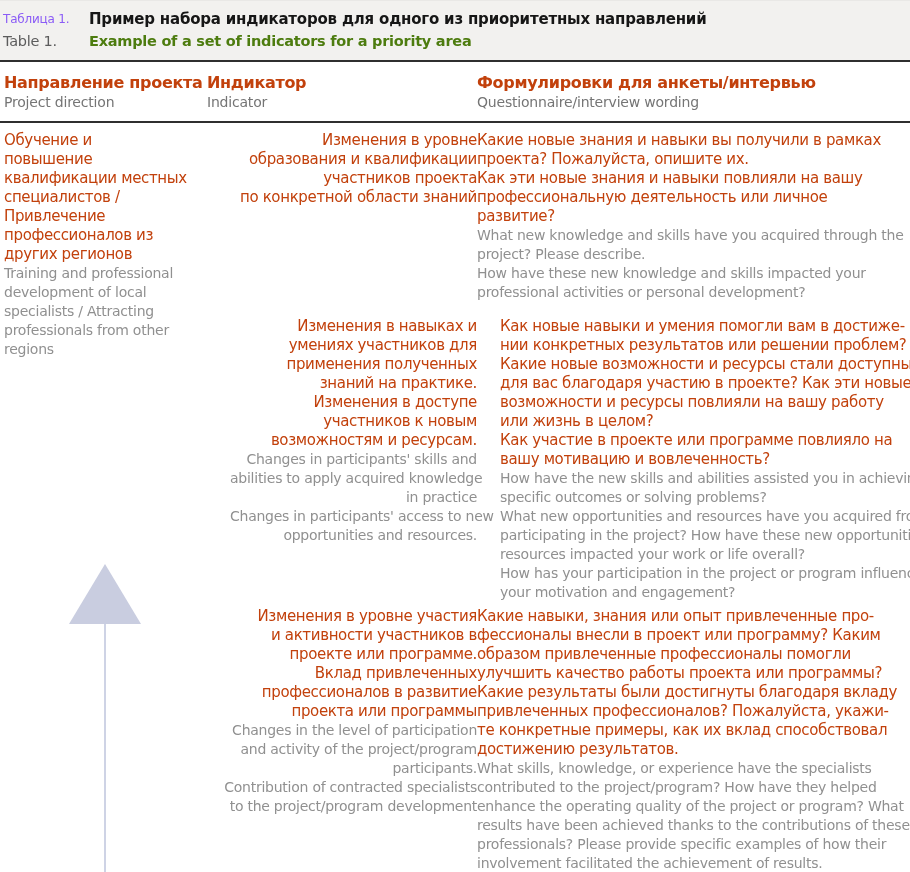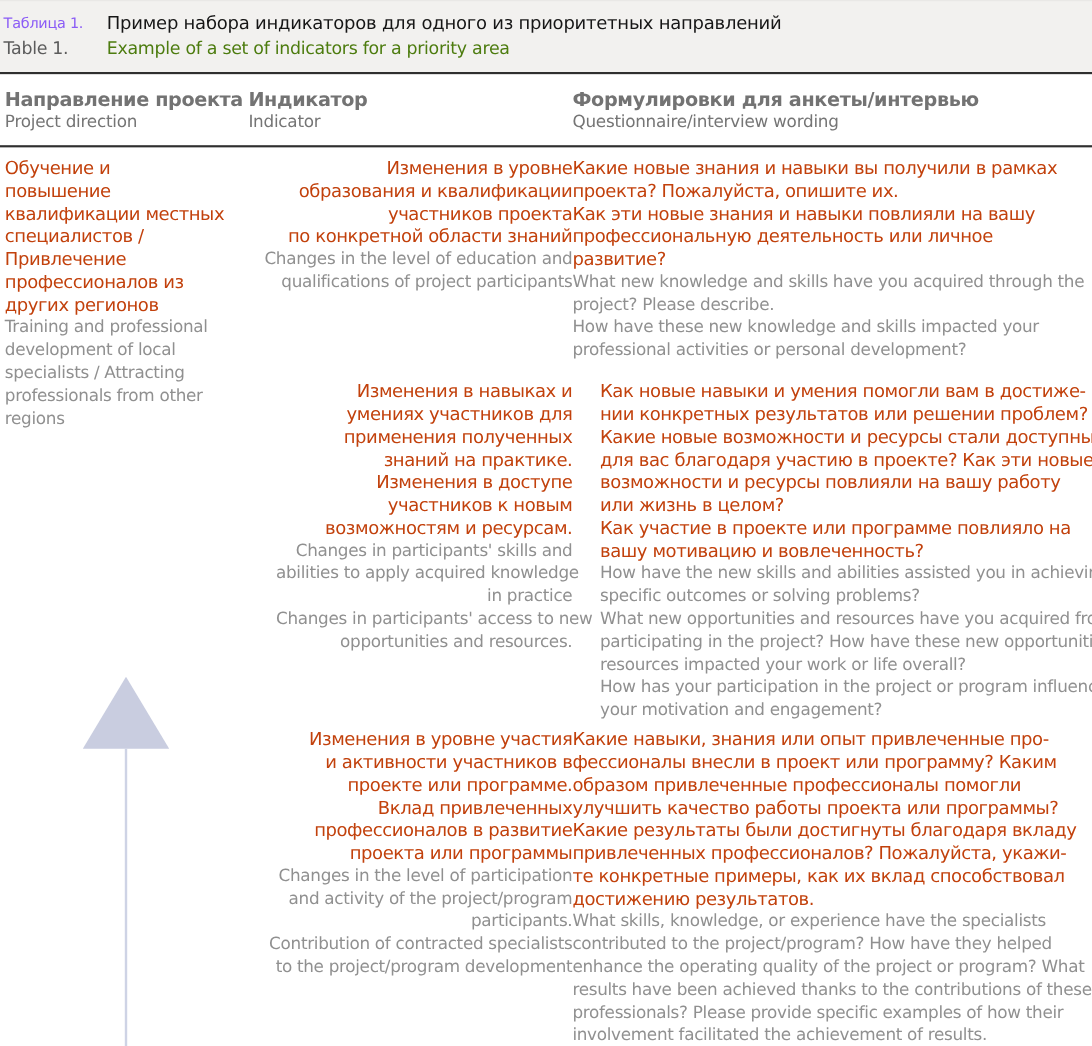--- a/index.html
+++ b/index.html
@@ -10,29 +10,29 @@
   }
   
   .caption{
     background:#f2f1ef;
     display:grid;grid-template-columns:86px 1fr;
     padding:8px 6px 9px 3px;row-gap:2px;
     border-top:1px solid #e9e8e6;
   }
   .cap-label{font-size:12px;line-height:21px;color:#8b5cf6;letter-spacing:-0.2px;}
   .cap-label.en{color:#5c5c5c;font-size:14.5px;line-height:19px;}
-  .cap-text{font-size:15px;line-height:21px;font-weight:normal;color:#161616;letter-spacing:-0.2px;}
+  .cap-text{font-size:15px;line-height:21px;font-weight:bold;color:#161616;letter-spacing:-0.2px;}
   .cap-text.en{color:#4d7c0f;font-size:14.5px;line-height:19px;}
   
   .rule{height:2px;background:#2f2f2f;}
   
   .grid{display:grid;grid-template-columns:203px 270px 1fr;}
   
   .thead{padding:10px 0 10px 4px;background:#ffffff;}
-  .th-ru{font-size:16px;font-weight:bold;color:#737373;line-height:21px;letter-spacing:-0.3px;}
+  .th-ru{font-size:16px;font-weight:bold;color:#c2410c;line-height:21px;letter-spacing:-0.3px;}
   .th-en{font-size:14px;color:#757575;line-height:18px;letter-spacing:-0.2px;}
   
   .tbody{
     padding:8px 0 0 4px;background:#ffffff;
     grid-template-rows:186px 290px auto;
   }
   .cell{overflow:visible;}
   .c1{grid-column:1;grid-row:1 / 4;}
   .c2{grid-column:2;text-align:right;}
   .c3{grid-column:3;}
@@ -102,22 +102,20 @@
         <div class="tri"></div>
         <div class="stem"></div>
       </div>
     </div>
 
     <div class="cell r1 c2">
       <div class="ru pre">Изменения в уровне
 образования и квалификации
 участников проекта
 по конкретной области знаний</div>
-      <div class="en pre">Changes in the level of education and
-qualifications of project participants</div>
     </div>
     <div class="cell r1 c3">
       <div class="ru pre">Какие новые знания и навыки вы получили в рамках
 проекта? Пожалуйста, опишите их.
 Как эти новые знания и навыки повлияли на вашу
 профессиональную деятельность или личное
 развитие?</div>
       <div class="en pre">What new knowledge and skills have you acquired through the
 project? Please describe.
 How have these new knowledge and skills impacted your

